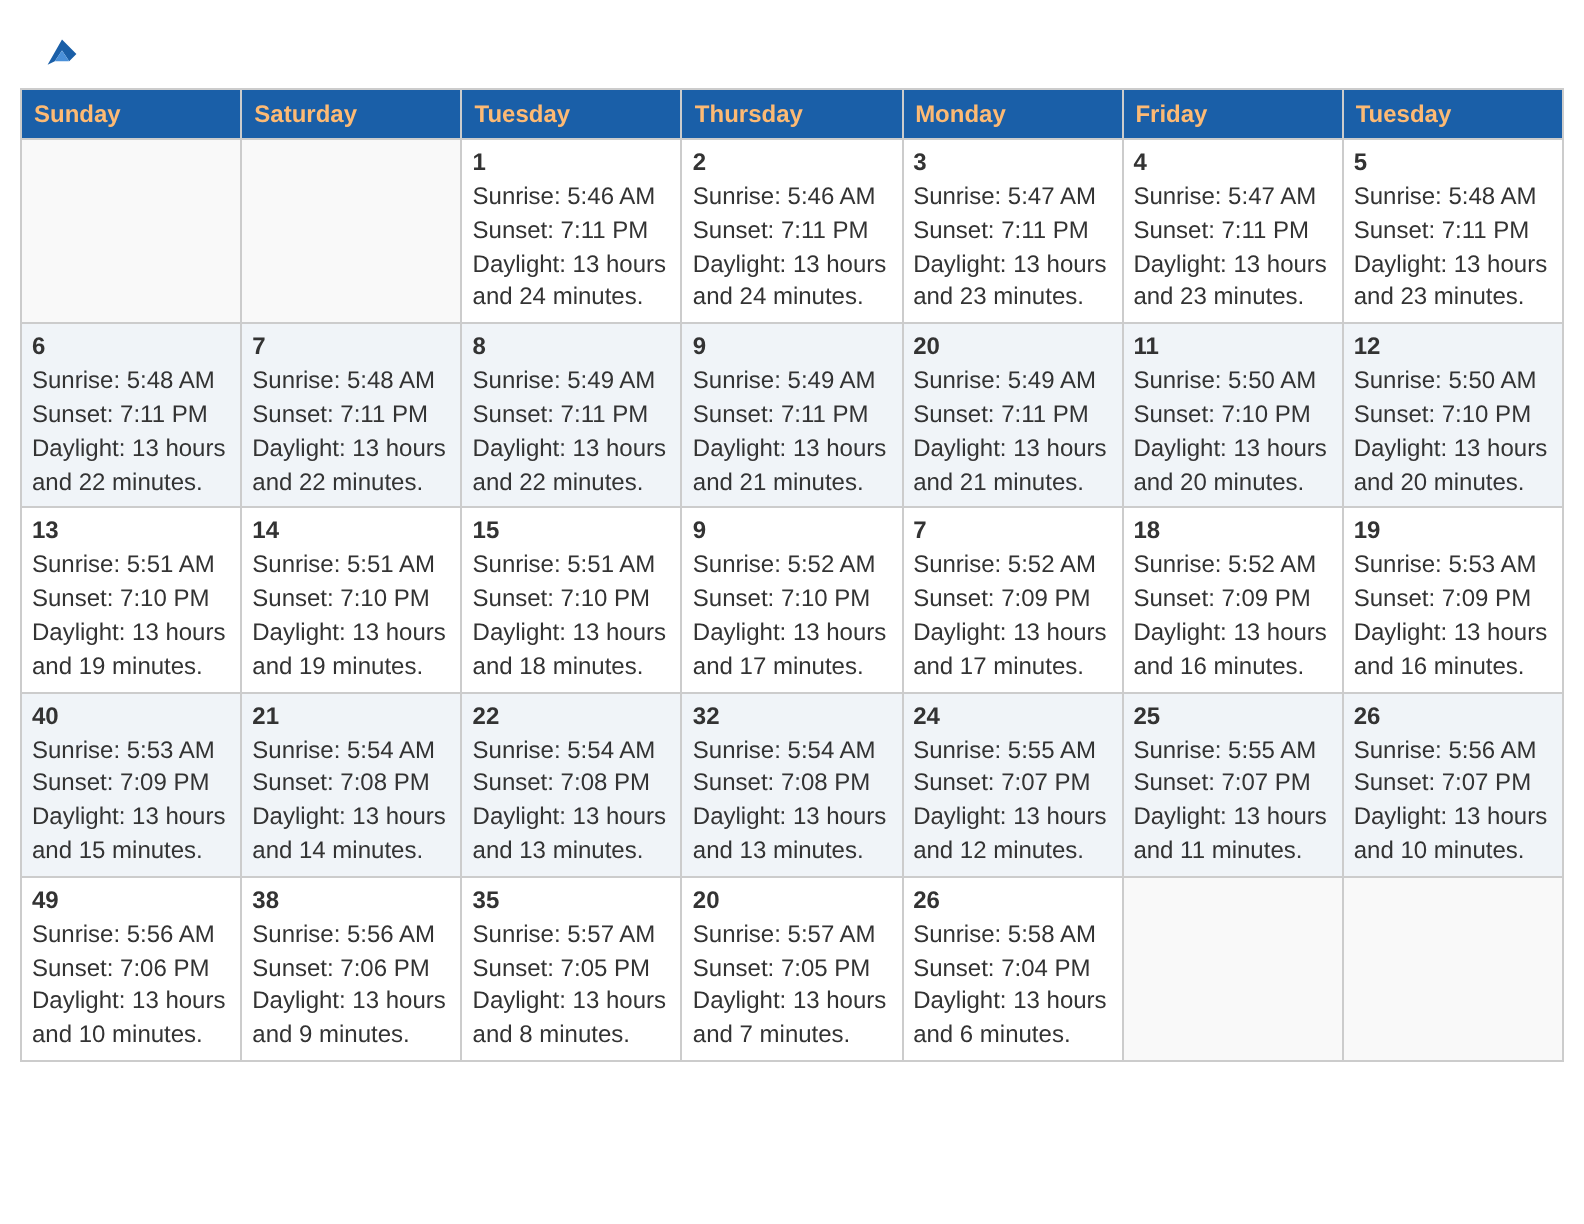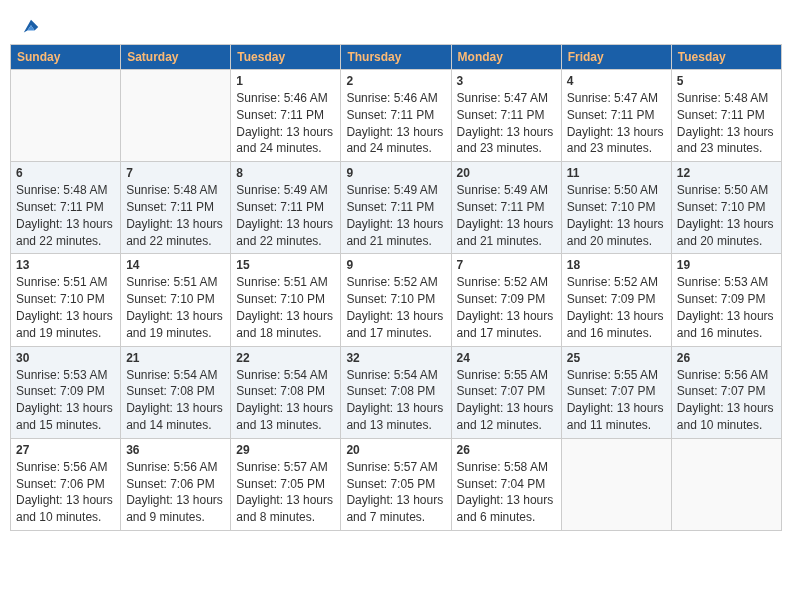--- a/index.html
+++ b/index.html
@@ -205,21 +205,21 @@
           <div class="day-number">18</div>
           <div class="day-info">Sunrise: 5:52 AM<br>Sunset: 7:09 PM<br>Daylight: 13 hours and 16 minutes.</div>
         </td>
         <td>
           <div class="day-number">19</div>
           <div class="day-info">Sunrise: 5:53 AM<br>Sunset: 7:09 PM<br>Daylight: 13 hours and 16 minutes.</div>
         </td>
       </tr>
       <tr class="row-shade">
         <td>
-          <div class="day-number">30</div>
+          <div class="day-number">40</div>
           <div class="day-info">Sunrise: 5:53 AM<br>Sunset: 7:09 PM<br>Daylight: 13 hours and 15 minutes.</div>
         </td>
         <td>
           <div class="day-number">21</div>
           <div class="day-info">Sunrise: 5:54 AM<br>Sunset: 7:08 PM<br>Daylight: 13 hours and 14 minutes.</div>
         </td>
         <td>
           <div class="day-number">22</div>
           <div class="day-info">Sunrise: 5:54 AM<br>Sunset: 7:08 PM<br>Daylight: 13 hours and 13 minutes.</div>
         </td>
@@ -235,29 +235,29 @@
           <div class="day-number">25</div>
           <div class="day-info">Sunrise: 5:55 AM<br>Sunset: 7:07 PM<br>Daylight: 13 hours and 11 minutes.</div>
         </td>
         <td>
           <div class="day-number">26</div>
           <div class="day-info">Sunrise: 5:56 AM<br>Sunset: 7:07 PM<br>Daylight: 13 hours and 10 minutes.</div>
         </td>
       </tr>
       <tr>
         <td>
-          <div class="day-number">27</div>
+          <div class="day-number">49</div>
           <div class="day-info">Sunrise: 5:56 AM<br>Sunset: 7:06 PM<br>Daylight: 13 hours and 10 minutes.</div>
         </td>
         <td>
-          <div class="day-number">36</div>
+          <div class="day-number">38</div>
           <div class="day-info">Sunrise: 5:56 AM<br>Sunset: 7:06 PM<br>Daylight: 13 hours and 9 minutes.</div>
         </td>
         <td>
-          <div class="day-number">29</div>
+          <div class="day-number">35</div>
           <div class="day-info">Sunrise: 5:57 AM<br>Sunset: 7:05 PM<br>Daylight: 13 hours and 8 minutes.</div>
         </td>
         <td>
           <div class="day-number">20</div>
           <div class="day-info">Sunrise: 5:57 AM<br>Sunset: 7:05 PM<br>Daylight: 13 hours and 7 minutes.</div>
         </td>
         <td>
           <div class="day-number">26</div>
           <div class="day-info">Sunrise: 5:58 AM<br>Sunset: 7:04 PM<br>Daylight: 13 hours and 6 minutes.</div>
         </td>

